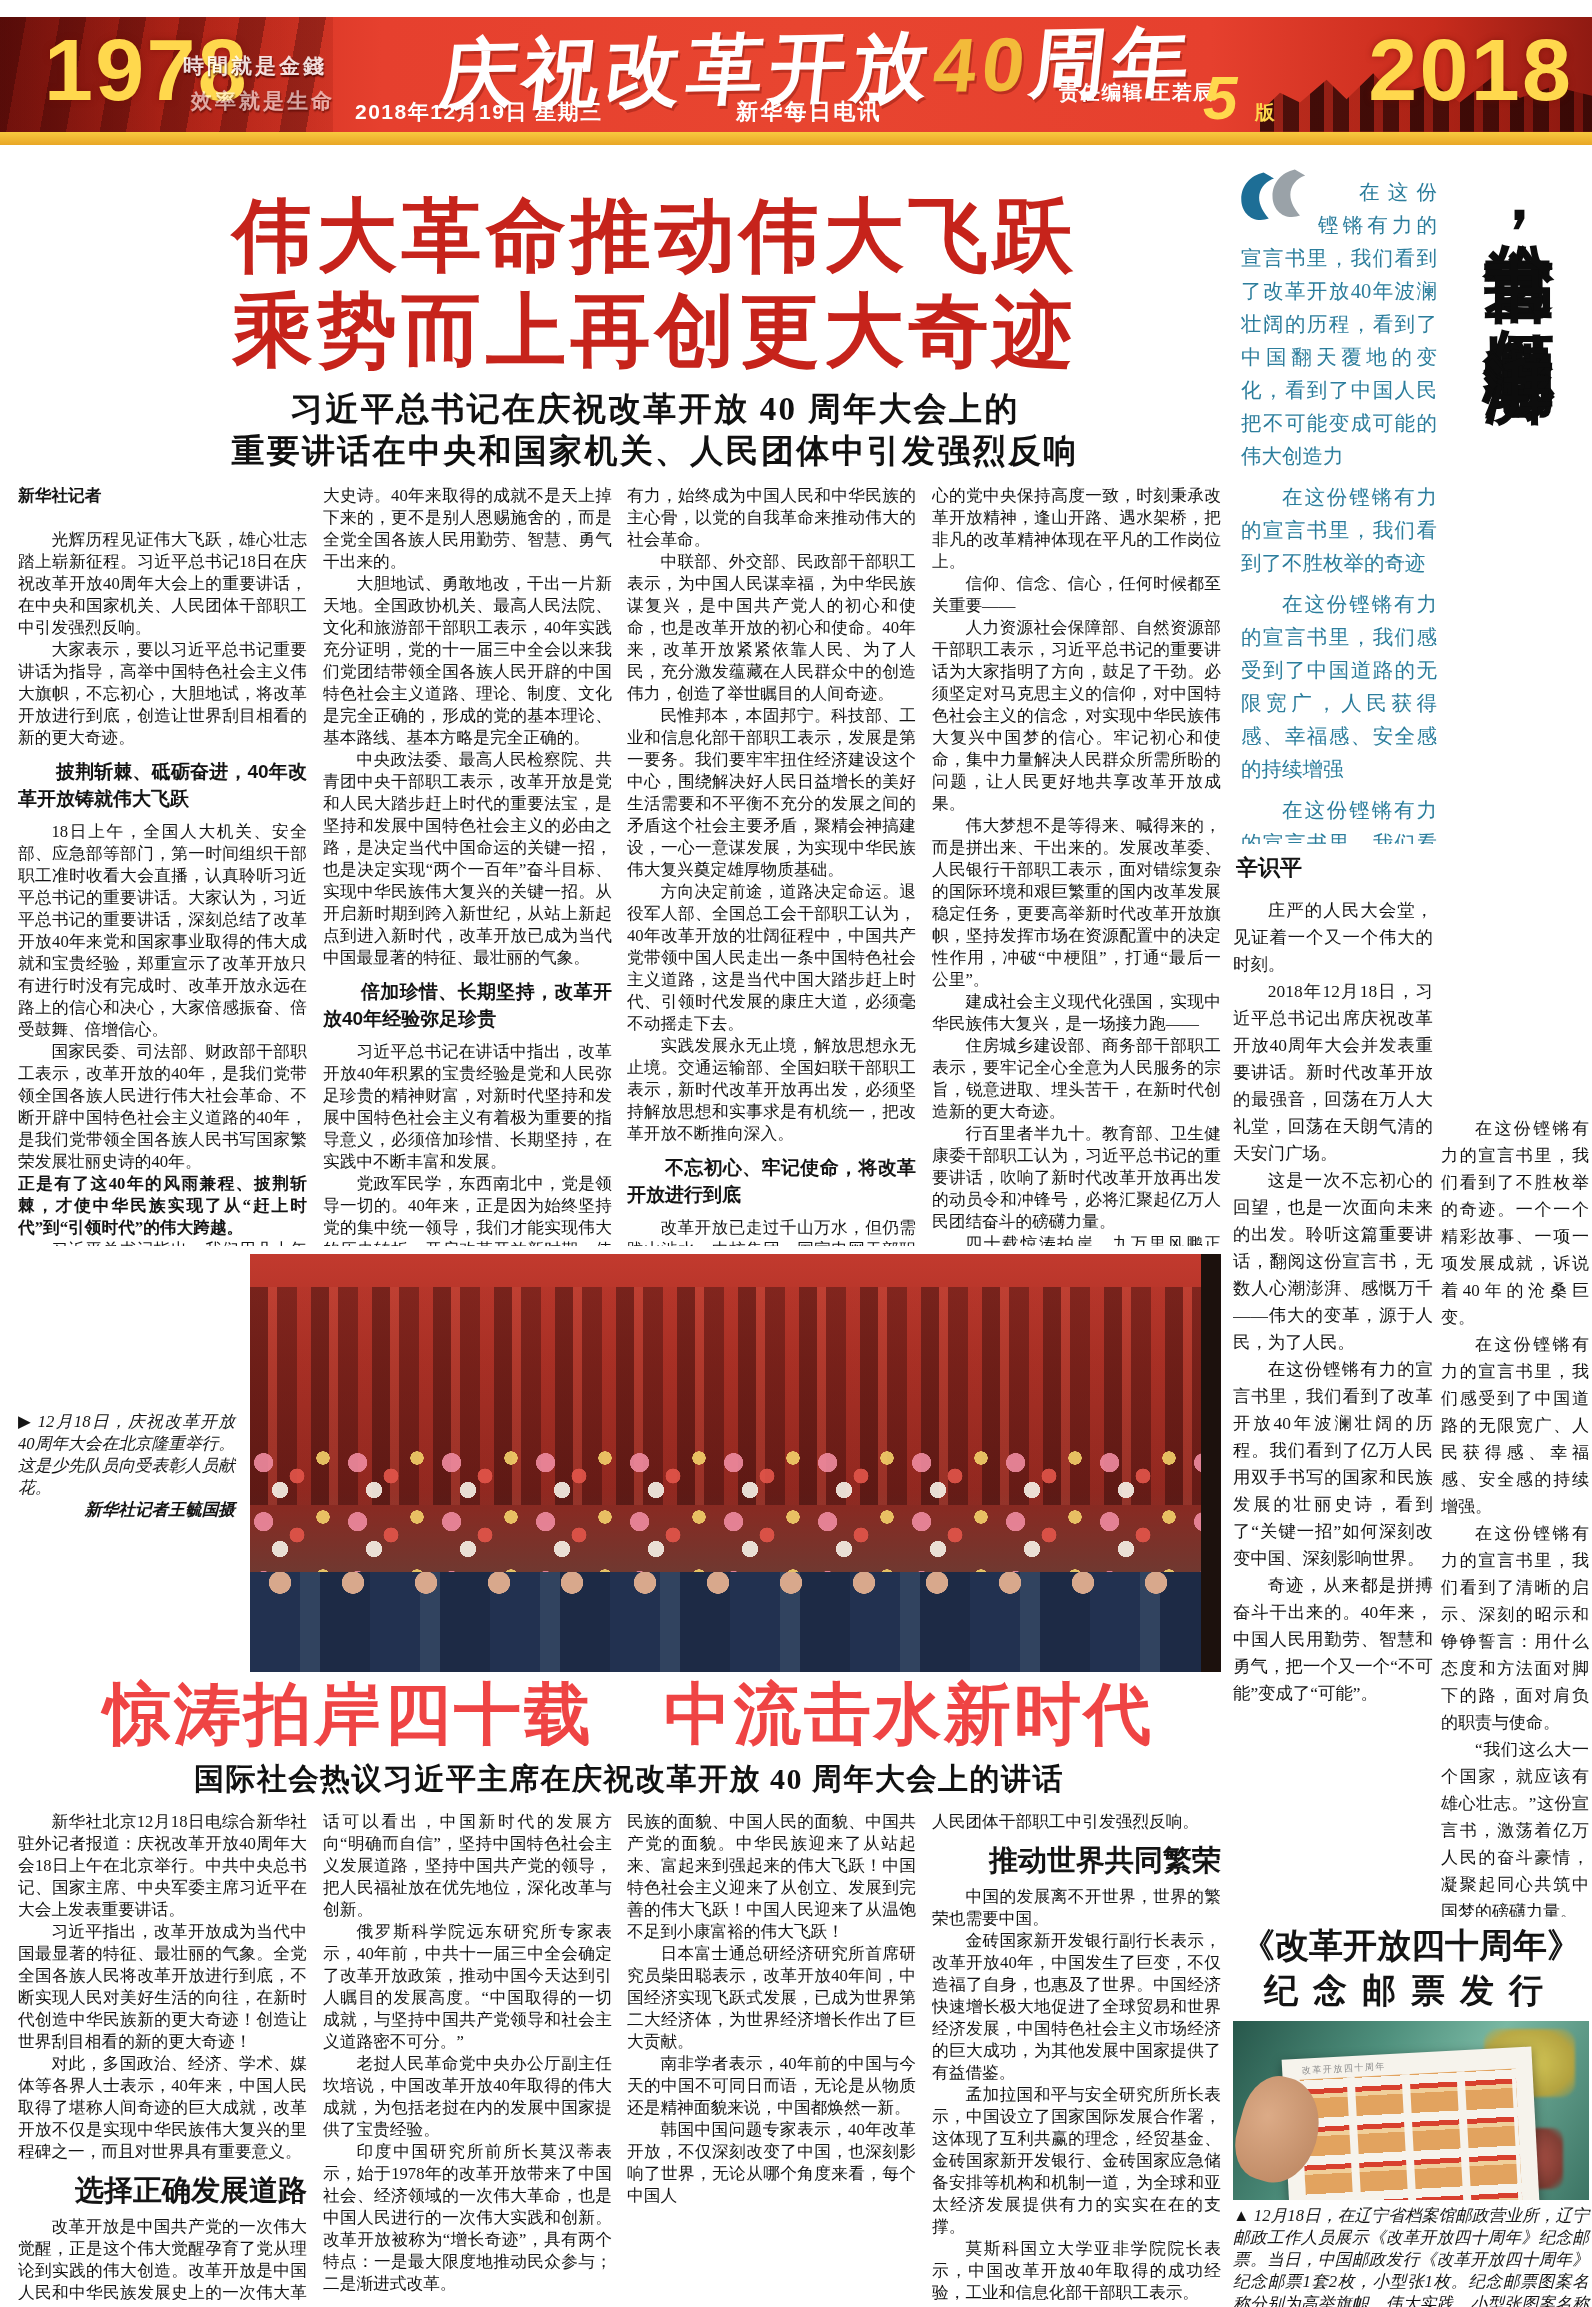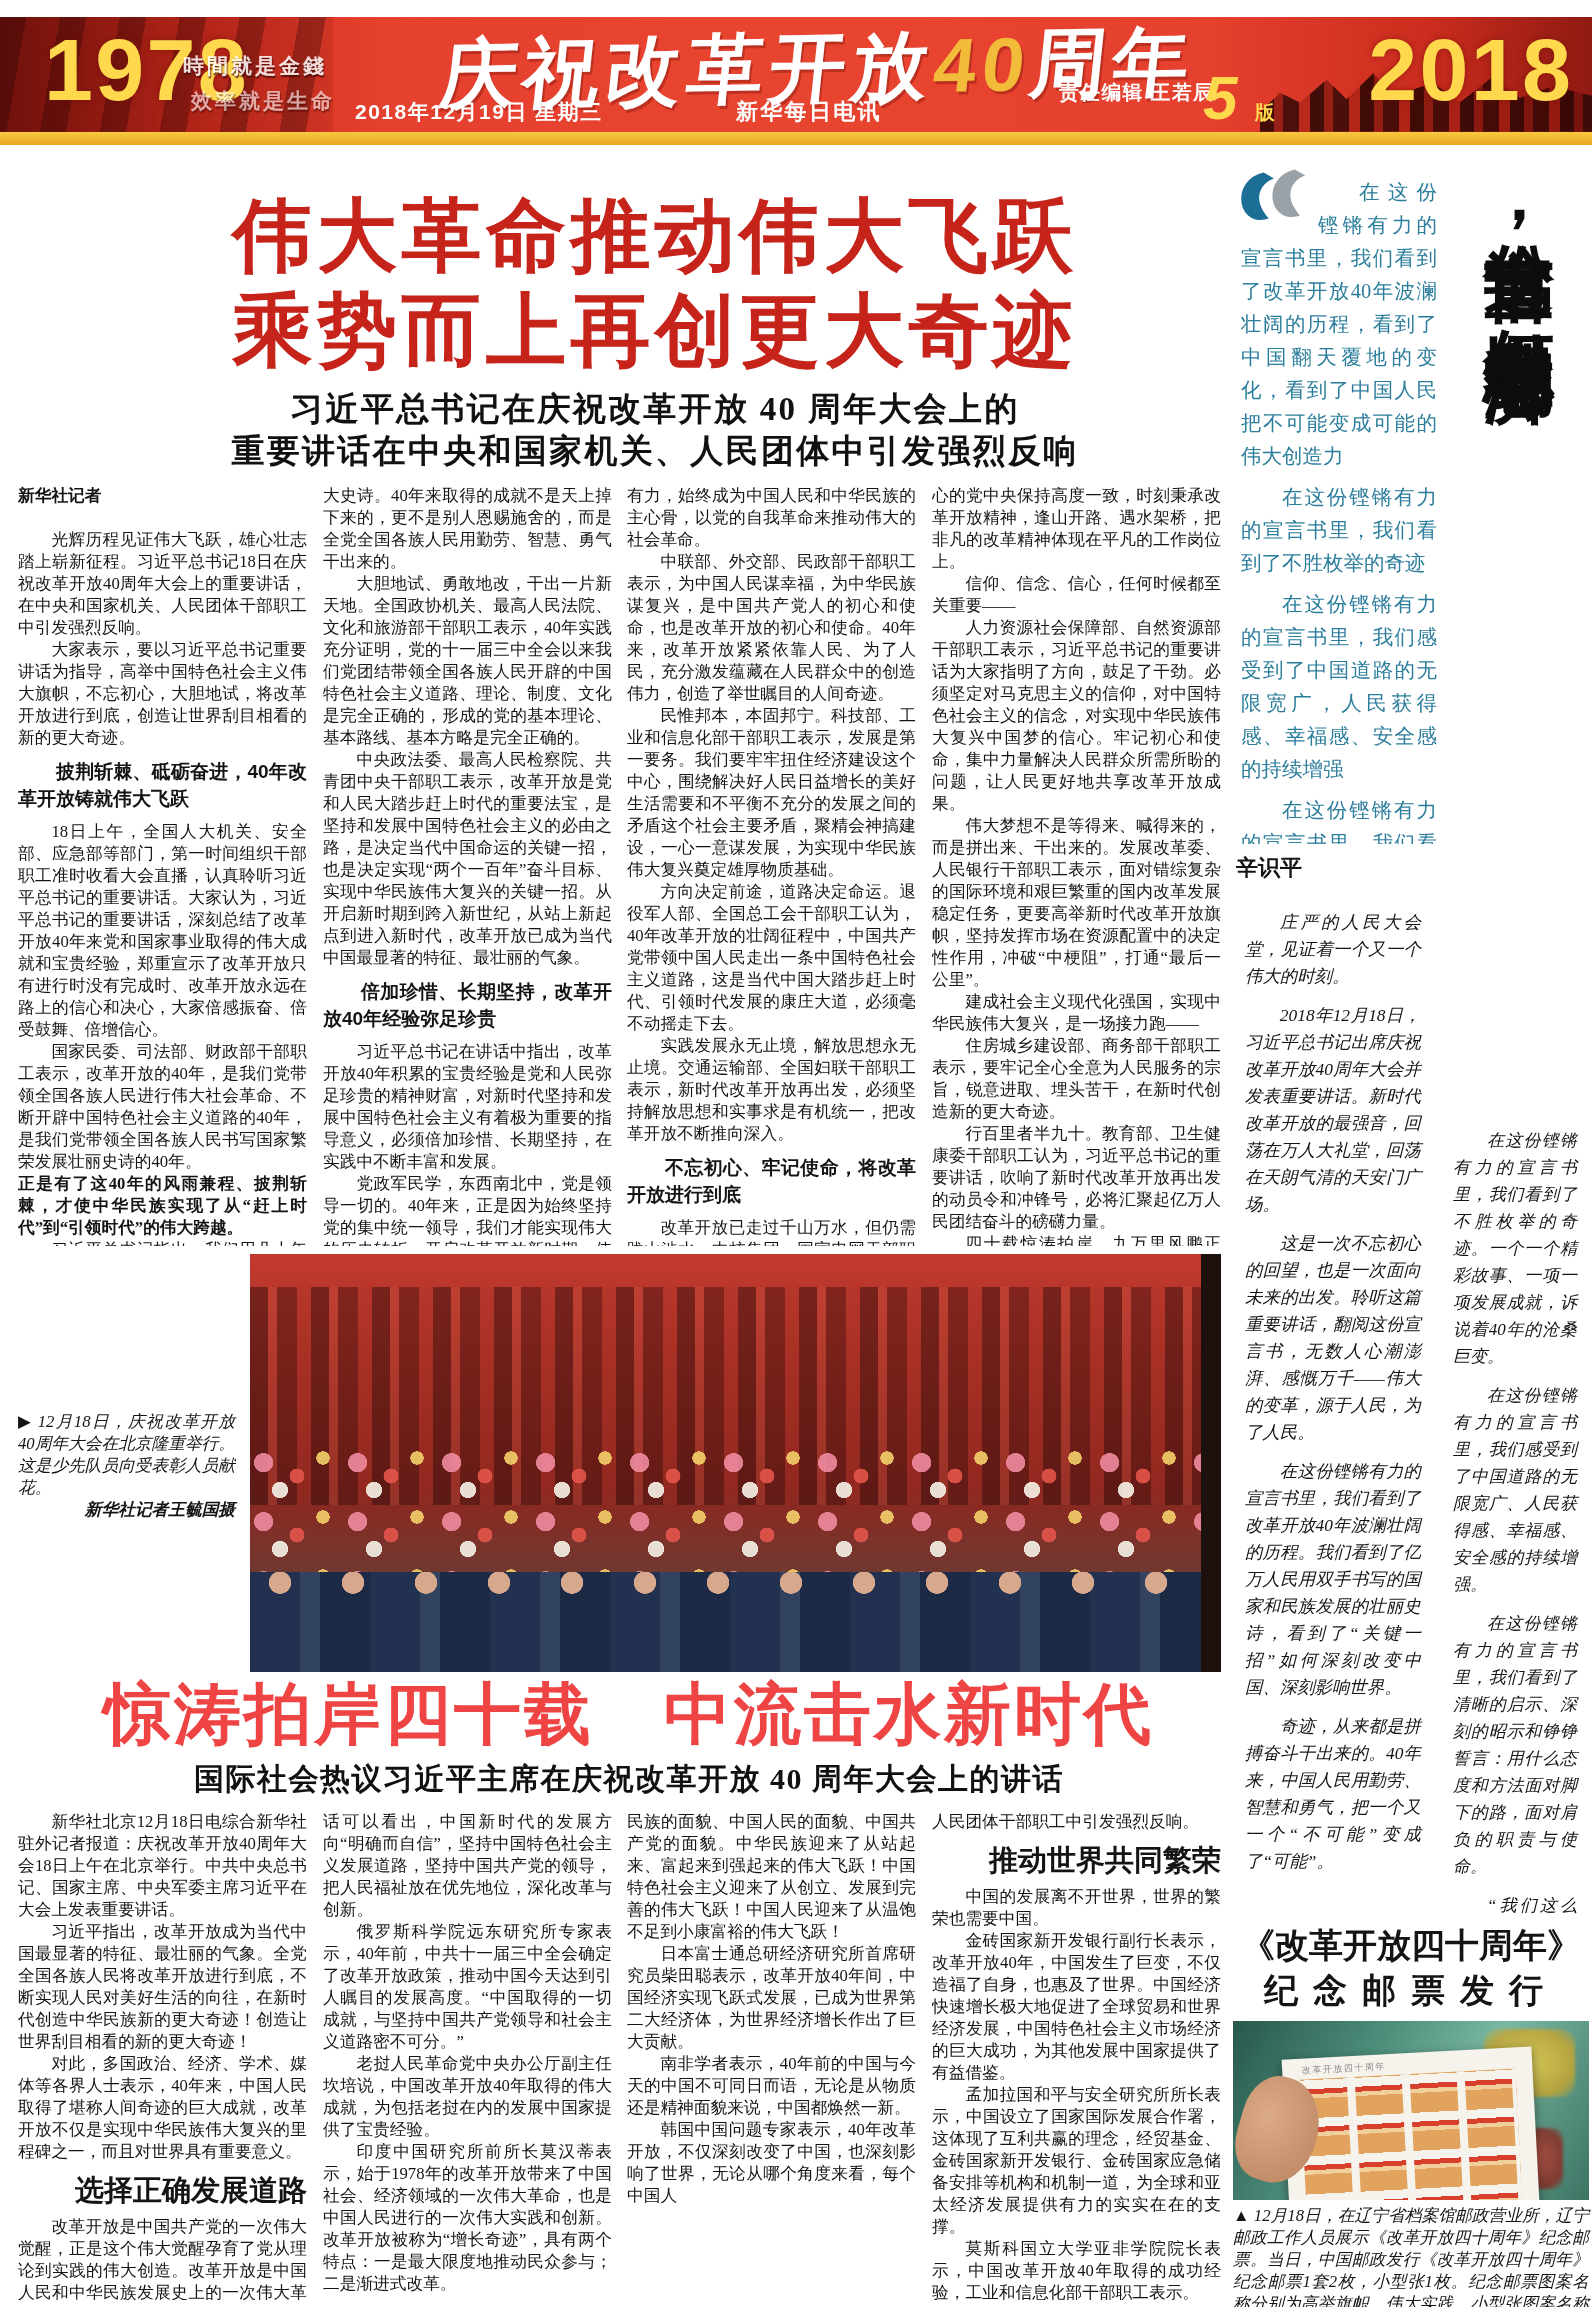--- a/index.html
+++ b/index.html
@@ -93,21 +93,21 @@
   .quote-block{position:absolute;left:1233px;top:168px;width:212px;height:676px;overflow:hidden;}
   .quote-icon{float:left;width:79px;height:58px;margin:0 6px 4.5px 0;}
   .quote-text p{margin:8px;font-size:20.5px;line-height:33px;color:#2b7d9c;text-align:justify;text-indent:2em;}
   .v-headline{position:absolute;left:1452px;top:186px;height:924px;width:135px;
        writing-mode:vertical-rl;text-orientation:mixed;
        font-family:"Liberation Sans","DejaVu Sans",sans-serif;font-weight:900;font-size:70px;
        letter-spacing:3px;color:#0d0d0d;line-height:135px;}
   .sb-author{position:absolute;left:1236px;top:853px;font-size:22px;font-weight:bold;}
   .sb-colA{position:absolute;left:1233px;top:897px;width:200px;height:1020px;overflow:hidden;text-align:justify;}
   .sb-colB{position:absolute;left:1441px;top:1115px;width:148px;height:802px;overflow:hidden;text-align:justify;}
-  .kai p{font-style:italic;font-size:17.4px;line-height:27px;margin:12px;}
+  .kai p{font-size:17.4px;line-height:27px;margin:0;}
   .sb-colB p{font-size:17px;}
 
   
   .stamp-title{position:absolute;left:1233px;top:1923px;width:356px;text-align:center;
        font-weight:bold;font-size:34px;line-height:45px;}
   .stamp-title .l2{letter-spacing:15px;}
   .stamp-photo{position:absolute;left:1233px;top:2021px;width:356px;height:179px;overflow:hidden;
        background:linear-gradient(120deg,#27574b 0%,#4e8f7c 35%,#79b8a3 60%,#3c7464 100%);}
   .sp-blob-yellow{position:absolute;right:13.6px;top:7.6px;width:91px;height:68px;border-radius:13.6px;
        background:radial-gradient(ellipse at center,#f0d14a 0%,#c9a52e 70%,transparent 100%);opacity:.8;filter:blur(1.5px);}

